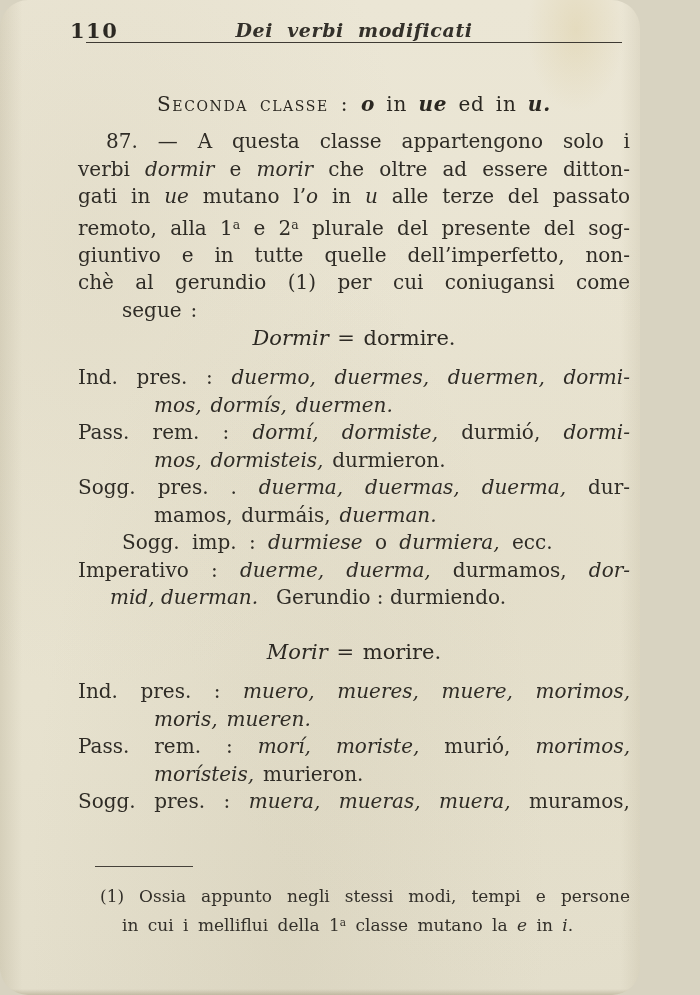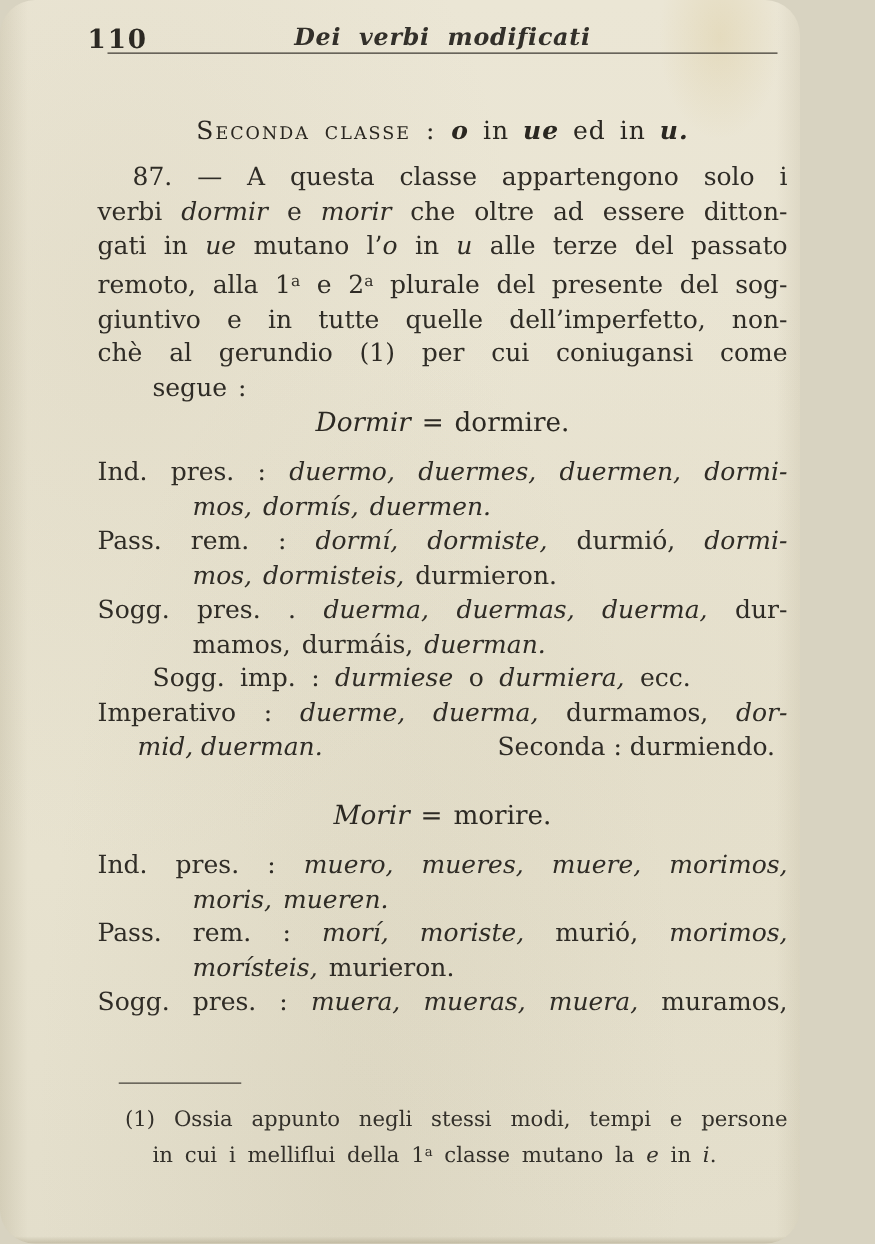--- a/index.html
+++ b/index.html
@@ -52,21 +52,21 @@
   
   .lines{position:absolute;left:0;width:552px;font-size:20px;line-height:27.5px;}
   .para{top:128px;}
   .list1{top:364px;}
   .list2{top:678px;}
   .line{text-align:justify;white-space:nowrap;}
   .line.justify{text-align:justify;text-align-last:justify;white-space:normal;}
   .line.left{text-align:left;text-align-last:left;word-spacing:2.5px;margin-left:44px;}
   .line.ind{padding-left:32px;}
   .line.first{padding-left:28px;}
-  .line.split{display:flex;justify-content:space-between;padding-left:32px;padding-right:10px;}
+  .line.split{display:flex;padding-left:32px;padding-right:10px;gap:18px;}
   .it{font-style:italic;}
   .bd{font-weight:700;}
   .sup{font-size:.62em;vertical-align:.45em;letter-spacing:0;}
 
   
   .verb-title{
     position:absolute;left:0;width:552px;height:30px;text-align:center;
     font-size:21px;color:#2c2923;word-spacing:2px;
   }
   .vt-dormir{top:326px;}
@@ -113,21 +113,21 @@
         <div class="line justify"><span class="">Ind. pres. : </span><span class="it">duermo, duermes, duermen, dormi-</span></div>
         <div class="line left ind"><span class="it">mos, dormís, duermen.</span></div>
         <div class="line justify"><span class="">Pass. rem. : </span><span class="it">dormí, dormiste,</span><span class=""> durmió, </span><span class="it">dormi-</span></div>
         <div class="line left ind"><span class="it">mos, dormisteis,</span><span class=""> durmieron.</span></div>
         <div class="line justify"><span class="">Sogg. pres. . </span><span class="it">duerma, duermas, duerma,</span><span class=""> dur-</span></div>
         <div class="line left ind"><span class="">mamos, durmáis, </span><span class="it">duerman.</span></div>
         <div class="line left" style="word-spacing: 6px;"><span class="">Sogg. imp. : </span><span class="it">durmiese</span><span class=""> o </span><span class="it">durmiera,</span><span class=""> ecc.</span></div>
         <div class="line justify"><span class="">Imperativo : </span><span class="it">duerme, duerma,</span><span class=""> durmamos, </span><span class="it">dor-</span></div>
         <div class="line split">
           <span><span class="it">mid, duerman.</span></span>
-          <span><span class="">Seconda : durmiendo.</span></span>
+          <span><span class="">Gerundio : durmiendo.</span></span>
         </div>
       </div>
 
     <div class="verb-title vt-morir"><span class="it">Morir</span><span class=""> = morire.</span></div>
     <div class="lines list2">
         <div class="line justify"><span class="">Ind. pres. : </span><span class="it">muero, mueres, muere, morimos,</span></div>
         <div class="line left ind"><span class="it">moris, mueren.</span></div>
         <div class="line justify"><span class="">Pass. rem. : </span><span class="it">morí, moriste,</span><span class=""> murió, </span><span class="it">morimos,</span></div>
         <div class="line left ind"><span class="it">morísteis,</span><span class=""> murieron.</span></div>
         <div class="line justify"><span class="">Sogg. pres. : </span><span class="it">muera, mueras, muera,</span><span class=""> muramos,</span></div>

